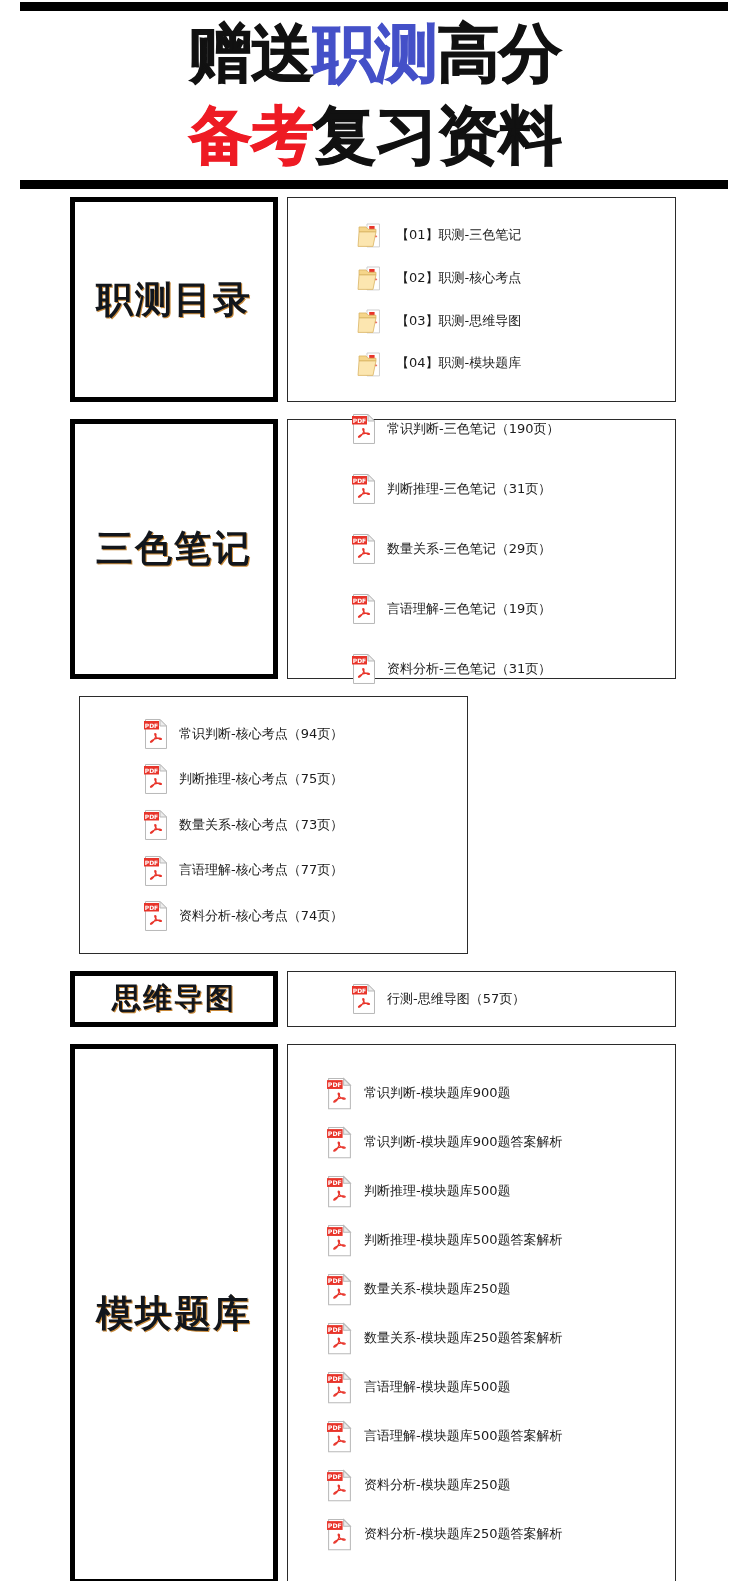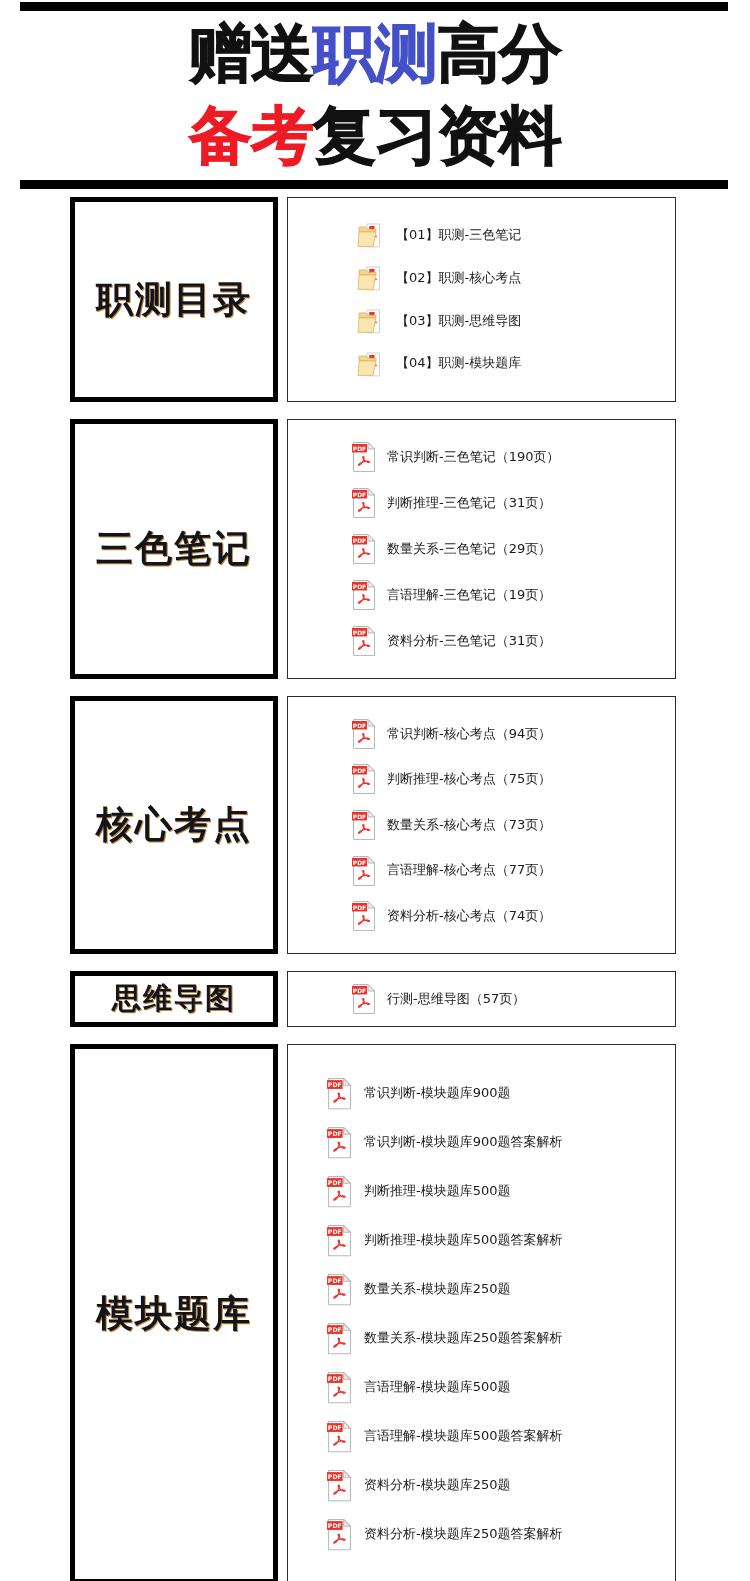--- a/index.html
+++ b/index.html
@@ -125,21 +125,21 @@
     display: inline-block;
     position: relative;
   }
   .icon svg { display: block; }
 
   
   .sec-dir   .list-inner { padding: 16px 0 16px 0; }
   .sec-dir   .row { height: 48px; padding-left: 69px; }
   .sec-dir   .row .icon { margin-right: 13px; }
 
-  .sec-notes .list-inner { padding: 14px 0; }
+  .sec-notes .list-inner { padding: 14px 0; gap: 28px; }
   .sec-notes .row { height: 49px; padding-left: 63px; }
   .sec-notes .row .icon { margin-right: 10px; }
 
   .sec-core  .list-inner { padding: 14px 0; justify-content: flex-end; }
   .sec-core  .row { height: 49px; padding-left: 63px; }
   .sec-core  .row .icon { margin-right: 10px; }
 
   .sec-mind  .list-inner { padding: 0; }
   .sec-mind  .row { height: 56px; padding-left: 63px; }
   .sec-mind  .row .icon { margin-right: 10px; }
@@ -291,23 +291,20 @@
                 <text x="8.5" y="9.9" font-family="DejaVu Sans, sans-serif" font-size="6" font-weight="bold" fill="#ffffff" text-anchor="middle">PDF</text>
                 <path d="M12 15.5 c0.9 0 1.2 0.9 0.9 2.1 c-0.3 1.3 -1.2 3.2 -2.3 4.6 c-1.1 1.4 -2.3 2.3 -2.9 2.1 c-0.5 -0.2 -0.1 -1.1 1.1 -1.9 c1.5 -1 4.3 -2 6.6 -2.2 c1.9 -0.2 3.1 0.1 3.1 0.7 c0 0.5 -0.9 0.7 -1.9 0.4 c-1.5 -0.4 -3.4 -1.9 -4.3 -3.5 c-0.6 -1.1 -0.7 -2.3 -0.3 -2.3 z" fill="none" stroke="#e8342a" stroke-width="1.2" stroke-linejoin="round"></path>
               </svg>
             </span>
             <span class="row-label">资料分析-三色笔记（31页）</span>
           </div>
         </div>
       </div>
     </div>
     <div class="section sec-core">
-      <div class="label-box">
-        <div class="label-text">核心考点</div>
-      </div>
       <div class="list-box">
         <div class="list-inner">
           <div class="row">
             <span class="icon">
               <svg width="26" height="31.98" viewBox="0 0 26 32">
                 <path d="M2.5 1.5 H17 L23.5 8 V30.5 H2.5 Z" fill="#ffffff" stroke="#b9b9b9" stroke-width="1"></path>
                 <path d="M17 1.5 L23.5 8 H17 Z" fill="#ededed" stroke="#b9b9b9" stroke-width="1"></path>
                 <rect x="1" y="3" width="15" height="8.5" fill="#e8342a"></rect>
                 <text x="8.5" y="9.9" font-family="DejaVu Sans, sans-serif" font-size="6" font-weight="bold" fill="#ffffff" text-anchor="middle">PDF</text>
                 <path d="M12 15.5 c0.9 0 1.2 0.9 0.9 2.1 c-0.3 1.3 -1.2 3.2 -2.3 4.6 c-1.1 1.4 -2.3 2.3 -2.9 2.1 c-0.5 -0.2 -0.1 -1.1 1.1 -1.9 c1.5 -1 4.3 -2 6.6 -2.2 c1.9 -0.2 3.1 0.1 3.1 0.7 c0 0.5 -0.9 0.7 -1.9 0.4 c-1.5 -0.4 -3.4 -1.9 -4.3 -3.5 c-0.6 -1.1 -0.7 -2.3 -0.3 -2.3 z" fill="none" stroke="#e8342a" stroke-width="1.2" stroke-linejoin="round"></path>

